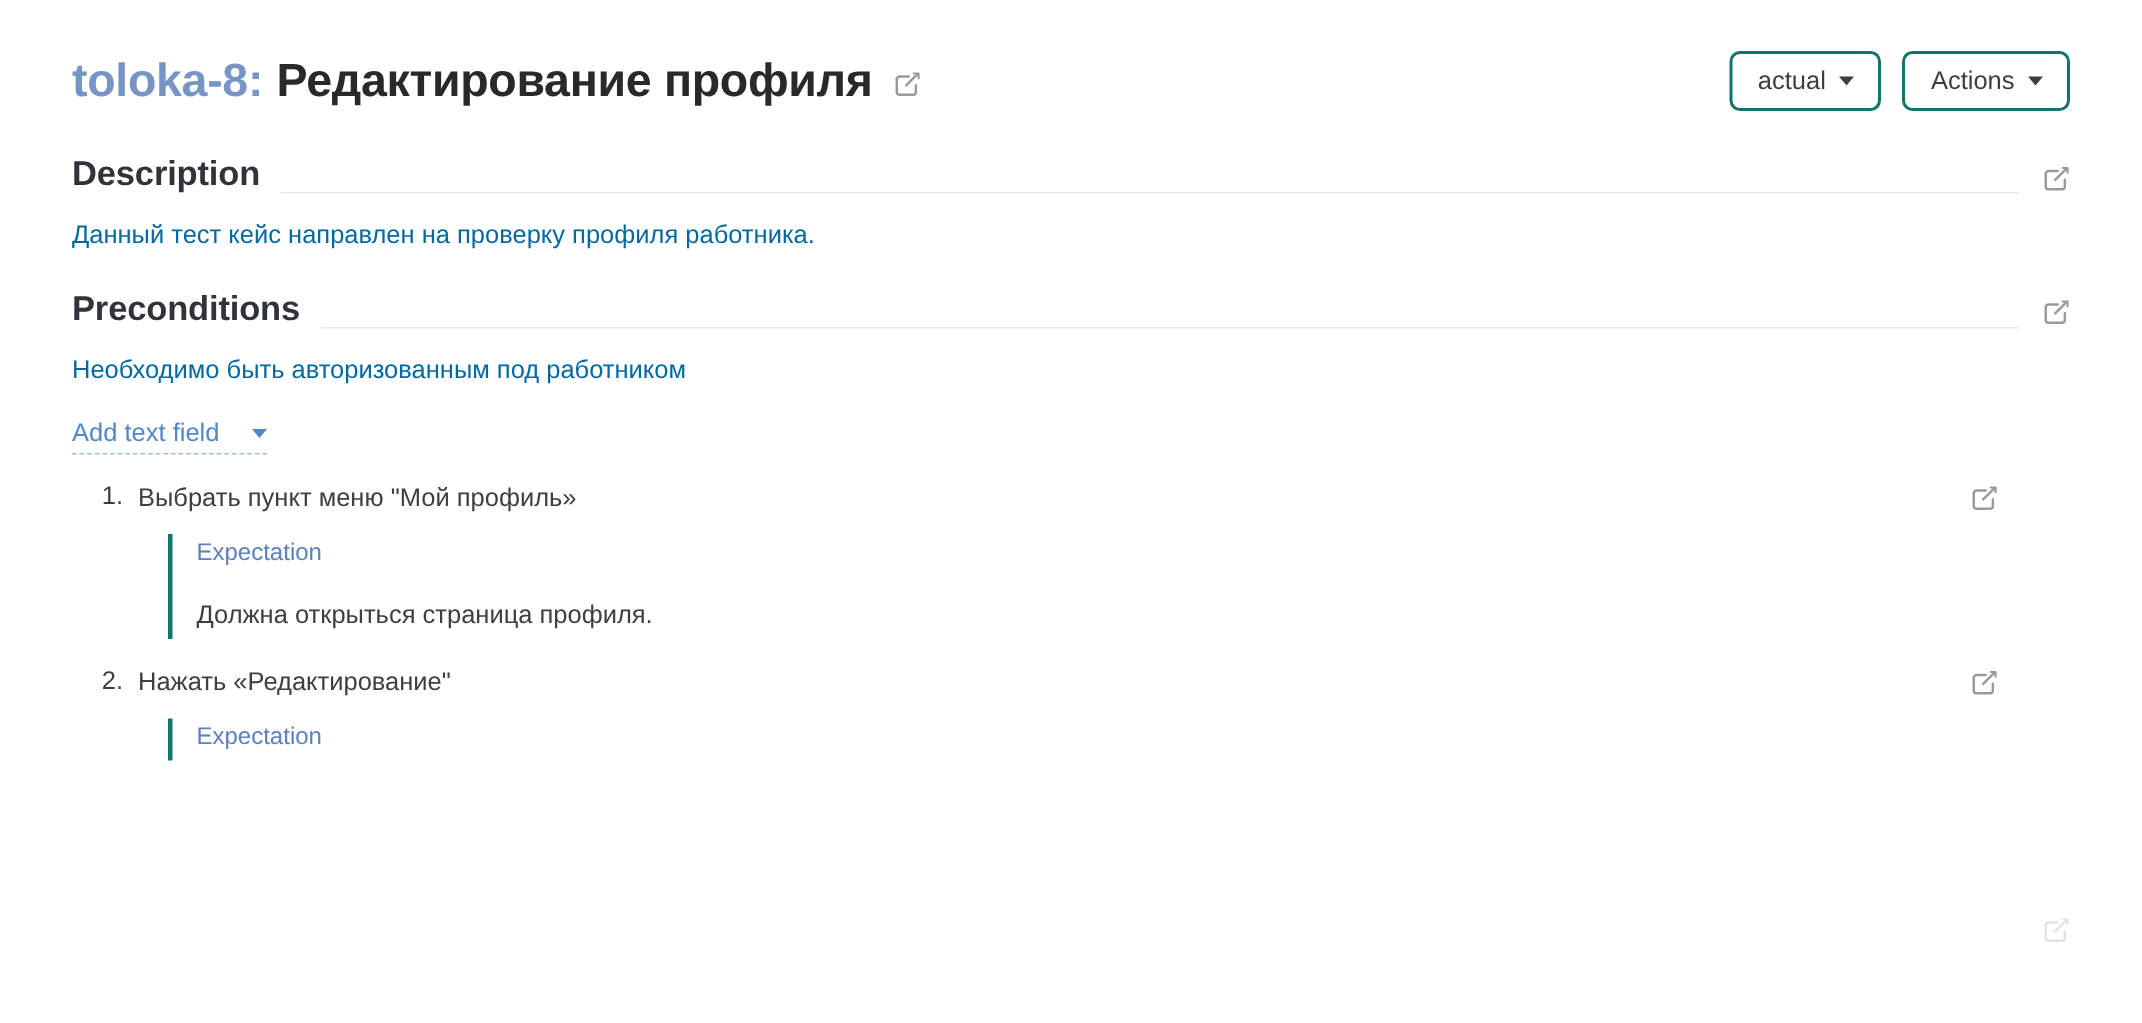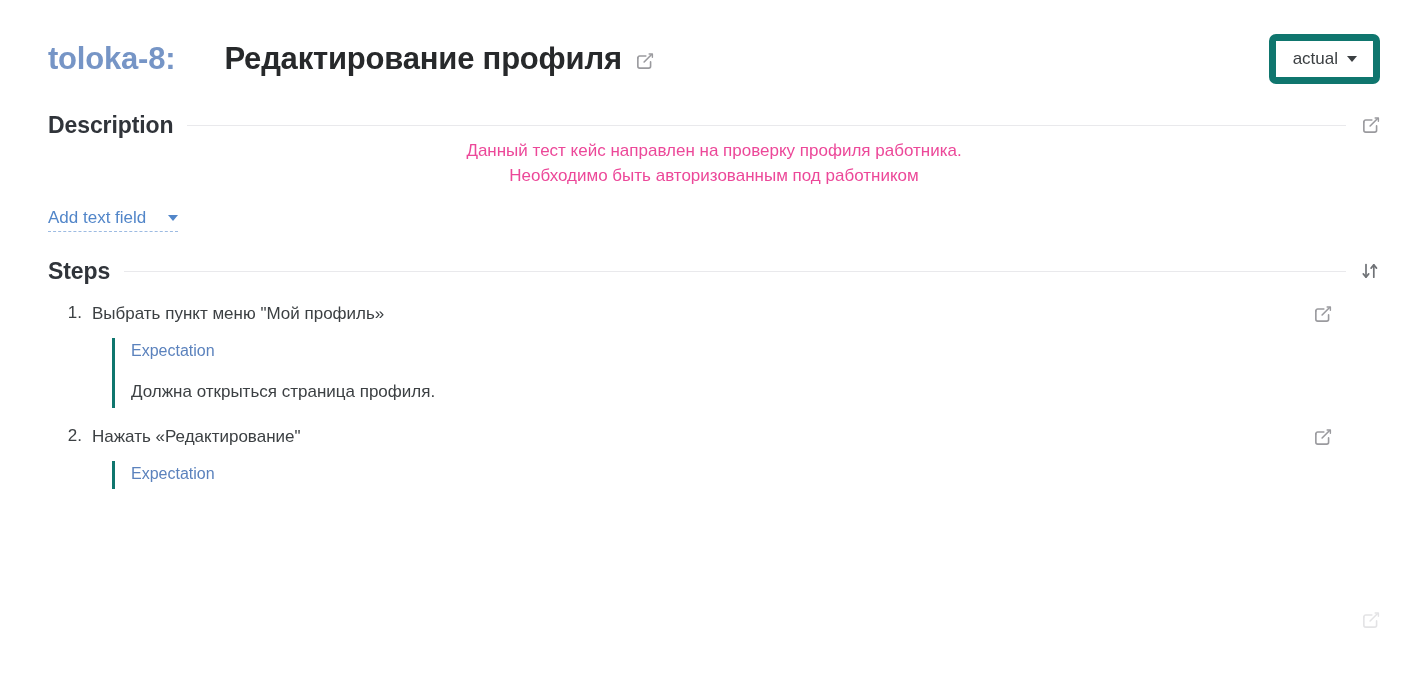--- a/index.html
+++ b/index.html
@@ -38,71 +38,71 @@
     color: #27292b;
     display: flex;
     align-items: center;
     white-space: nowrap;
   }
   .title-key {
     color: #7695c6;
     margin-right: 9px;
     font-weight: bold;
   }
-  .title-name { font-weight: bold; margin-left: 40px; }
+  .title-name { font-weight: bold; }
 
   .btn-group { display: flex; gap: 14px; }
   .btn {
     font-family: "Liberation Sans", sans-serif;
     font-size: 17px;
     color: #3b3f42;
     background: #ffffff;
-    border: 7px solid #0f766e;
+    border: 2px solid #0f766e;
     border-radius: 7px;
     padding: 9px 16px 10px 17px;
     display: flex;
     align-items: center;
     gap: 9px;
     cursor: pointer;
     line-height: 1;
   }
   .caret {
     width: 0; height: 0;
     border-left: 5px solid transparent;
     border-right: 5px solid transparent;
     border-top: 6px solid #3b3f42;
     display: inline-block;
   }
 
   
   .section-head {
     display: flex;
-    align-items: center;
+    align-items: flex-end;
     gap: 14px;
     margin-top: 22px;
   }
   .section-head.steps { margin-top: 26px; }
   .section-title {
     font-size: 23px;
     font-weight: bold;
     color: #30343a;
     letter-spacing: -0.1px;
     white-space: nowrap;
   }
   .rule {
     flex: 1 1 auto;
     height: 1px;
     background: #e9e9ec;
   }
 
   .body-text {
     font-size: 17px;
-    color: #ec4899;
+    color: #0369a1;
+    margin-top: 16px;
     line-height: 1.45;
-    text-align: center;
   }
 
   
   .add-link {
     display: inline-flex;
     align-items: center;
     gap: 22px;
     margin-top: 20px;
     font-size: 17px;
     color: #5286c9;
@@ -196,58 +196,62 @@
           <path d="M14.9 2.1h3.4v3.4" stroke="#9a9a9e" stroke-width="1.5" stroke-linecap="round" stroke-linejoin="round"></path>
         </svg>
       </span>
     </div>
 
     <div class="btn-group">
       <div class="btn">
         <span>actual</span>
         <span class="caret"></span>
       </div>
+      <div class="btn">
+        <span>Actions</span>
+        <span class="caret"></span>
+      </div>
     </div>
   </div>
 
   <div class="section-head">
     <span class="section-title">Description</span>
     <span class="rule"></span>
     <span class="icon-btn">
       <svg width="19" height="19" viewBox="0 0 20 20" fill="none">
         <path d="M3 6.2a2 2 0 0 1 2-2h6.4" stroke="#9a9a9e" stroke-width="1.7" stroke-linecap="round"></path>
         <path d="M16.4 10.4V15a2 2 0 0 1-2 2H5a2 2 0 0 1-2-2V6.2" stroke="#9a9a9e" stroke-width="1.7" stroke-linecap="round"></path>
         <path d="M17.2 2.9 9.6 10.5" stroke="#9a9a9e" stroke-width="1.7" stroke-linecap="round"></path>
         <path d="M14.9 2.1h3.4v3.4" stroke="#9a9a9e" stroke-width="1.5" stroke-linecap="round" stroke-linejoin="round"></path>
       </svg>
     </span>
   </div>
   <div class="body-text">Данный тест кейс направлен на проверку профиля работника.</div>
 
+  <div class="section-head">
+    <span class="section-title">Preconditions</span>
+    <span class="rule"></span>
+    <span class="icon-btn">
+      <svg width="19" height="19" viewBox="0 0 20 20" fill="none">
+        <path d="M3 6.2a2 2 0 0 1 2-2h6.4" stroke="#9a9a9e" stroke-width="1.7" stroke-linecap="round"></path>
+        <path d="M16.4 10.4V15a2 2 0 0 1-2 2H5a2 2 0 0 1-2-2V6.2" stroke="#9a9a9e" stroke-width="1.7" stroke-linecap="round"></path>
+        <path d="M17.2 2.9 9.6 10.5" stroke="#9a9a9e" stroke-width="1.7" stroke-linecap="round"></path>
+        <path d="M14.9 2.1h3.4v3.4" stroke="#9a9a9e" stroke-width="1.5" stroke-linecap="round" stroke-linejoin="round"></path>
+      </svg>
+    </span>
+  </div>
   <div class="body-text">Необходимо быть авторизованным под работником</div>
 
   <div style="display:flex;">
     <div class="add-link">
       <span>Add text field</span>
       <span class="caret"></span>
     </div>
   </div>
 
-  <div class="section-head steps">
-    <span class="section-title">Steps</span>
-    <span class="rule"></span>
-    <span class="icon-btn">
-      <svg width="18" height="18" viewBox="0 0 18 18" fill="none">
-        <path d="M5 2.6v12.4" stroke="#6f7276" stroke-width="1.7" stroke-linecap="round"></path>
-        <path d="M2.3 11.9 5 15.2l2.7-3.3" stroke="#6f7276" stroke-width="1.7" stroke-linecap="round" stroke-linejoin="round"></path>
-        <path d="M12.8 15.2V2.8" stroke="#6f7276" stroke-width="1.7" stroke-linecap="round"></path>
-        <path d="M10.1 6.1 12.8 2.8l2.7 3.3" stroke="#6f7276" stroke-width="1.7" stroke-linecap="round" stroke-linejoin="round"></path>
-      </svg>
-    </span>
-  </div>
 
   <ul class="steps-list">
 
     <li class="step">
       <div class="step-head">
         <span class="step-num">1.</span>
         <span class="step-text">Выбрать пункт меню "Мой профиль»</span>
         <span class="icon-btn row-icon" style="top:2px;">
           <svg width="19" height="19" viewBox="0 0 20 20" fill="none">
             <path d="M3 6.2a2 2 0 0 1 2-2h6.4" stroke="#9a9a9e" stroke-width="1.7" stroke-linecap="round"></path>

